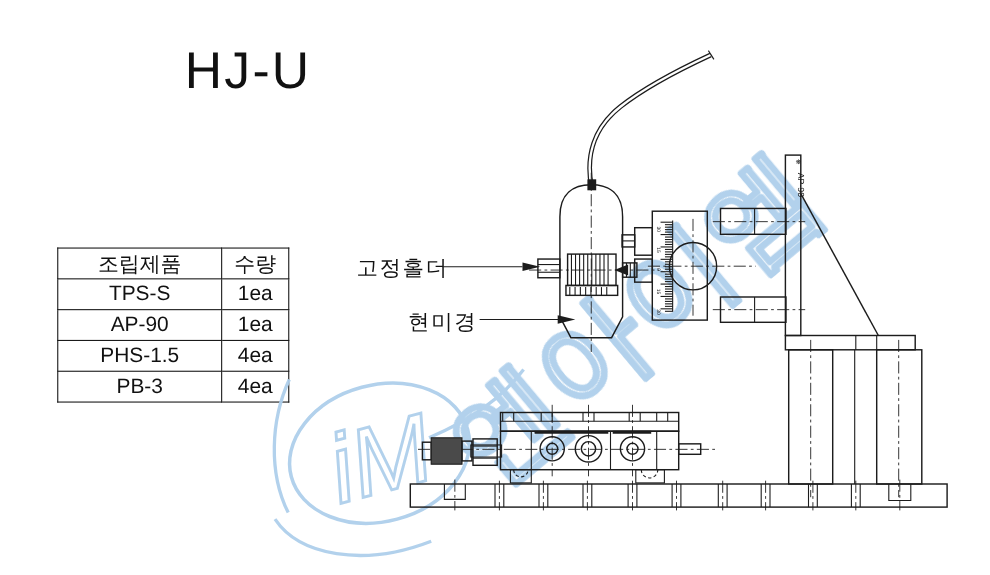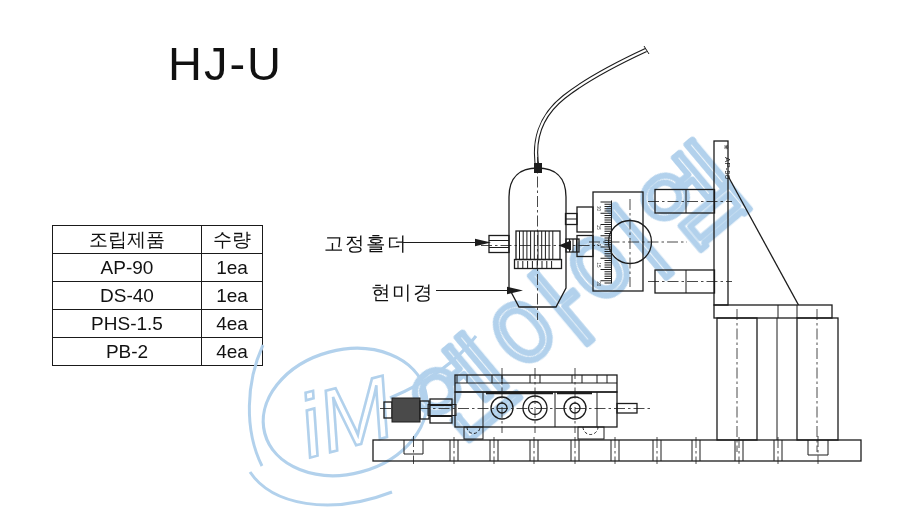--- a/index.html
+++ b/index.html
@@ -38,33 +38,33 @@
 
 <table class="parts">
   <thead>
     <tr>
       <th class="c-prod">조립제품</th>
       <th class="c-qty">수량</th>
     </tr>
   </thead>
   <tbody>
       <tr>
-        <td class="c-prod">AP-90</td>
+        <td class="c-prod">TPS-S</td>
         <td class="c-qty">1ea</td>
       </tr>
       <tr>
-        <td class="c-prod">DS-40</td>
+        <td class="c-prod">AP-90</td>
         <td class="c-qty">1ea</td>
       </tr>
       <tr>
         <td class="c-prod">PHS-1.5</td>
         <td class="c-qty">4ea</td>
       </tr>
       <tr>
-        <td class="c-prod">PB-2</td>
+        <td class="c-prod">PB-3</td>
         <td class="c-qty">4ea</td>
       </tr>
     </tbody>
 </table>
 
 <svg class="dwg" width="900" height="523" viewBox="0 0 900 523">
 
   <g opacity="0.95">
     <g transform="rotate(-15 345 412)">
       <ellipse class="wm" cx="345" cy="412" rx="83" ry="62" stroke-width="3.2" stroke="#aecfeb"></ellipse>

